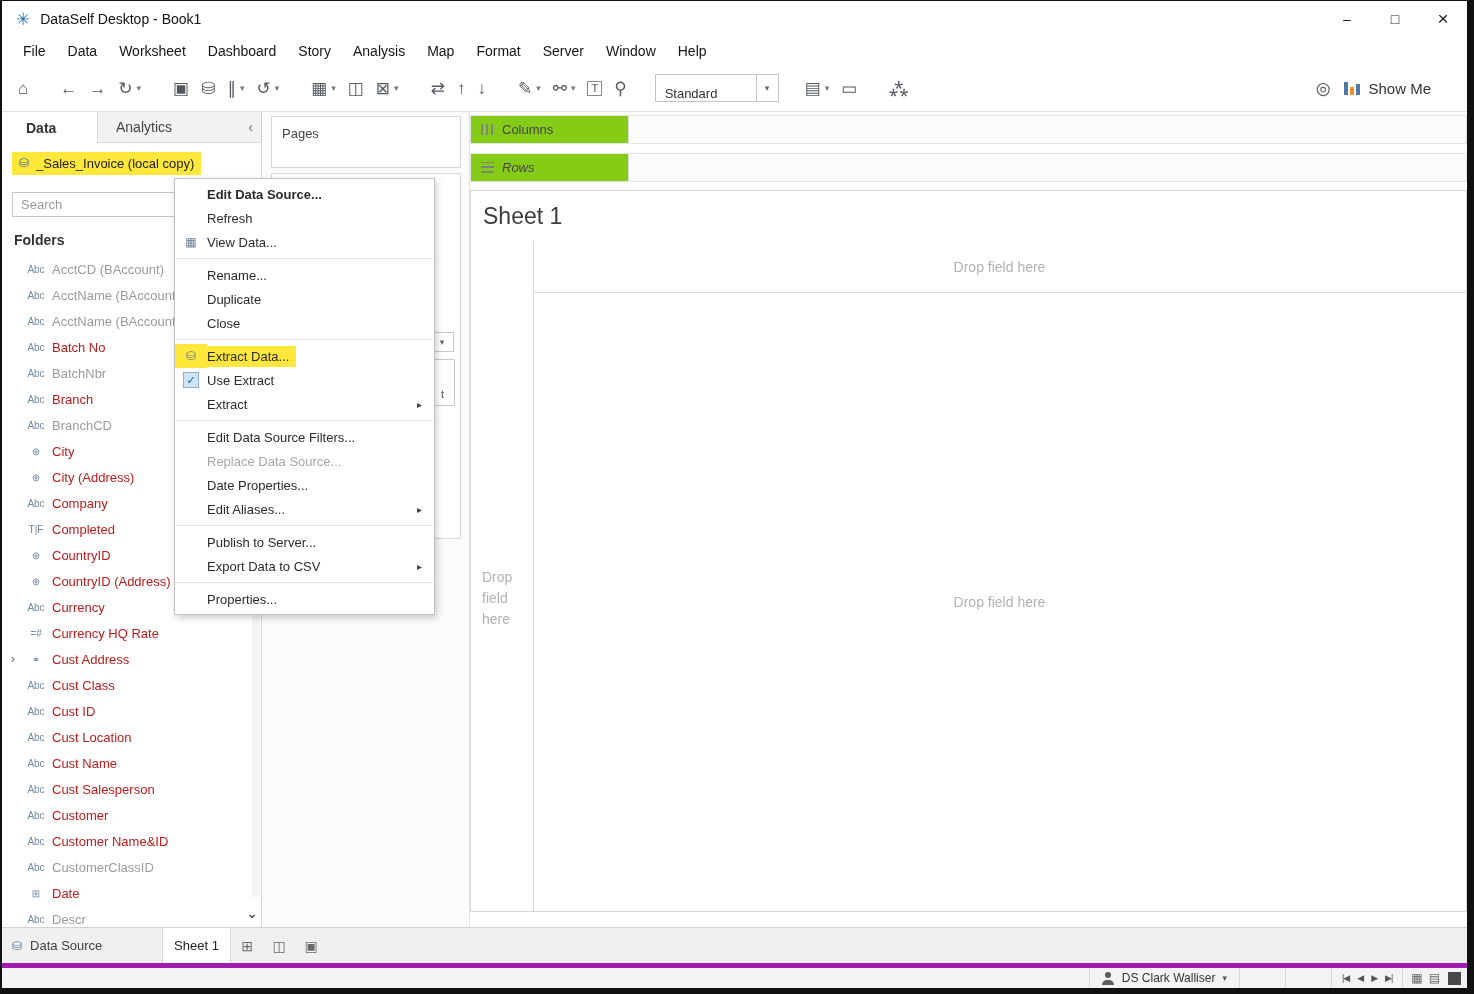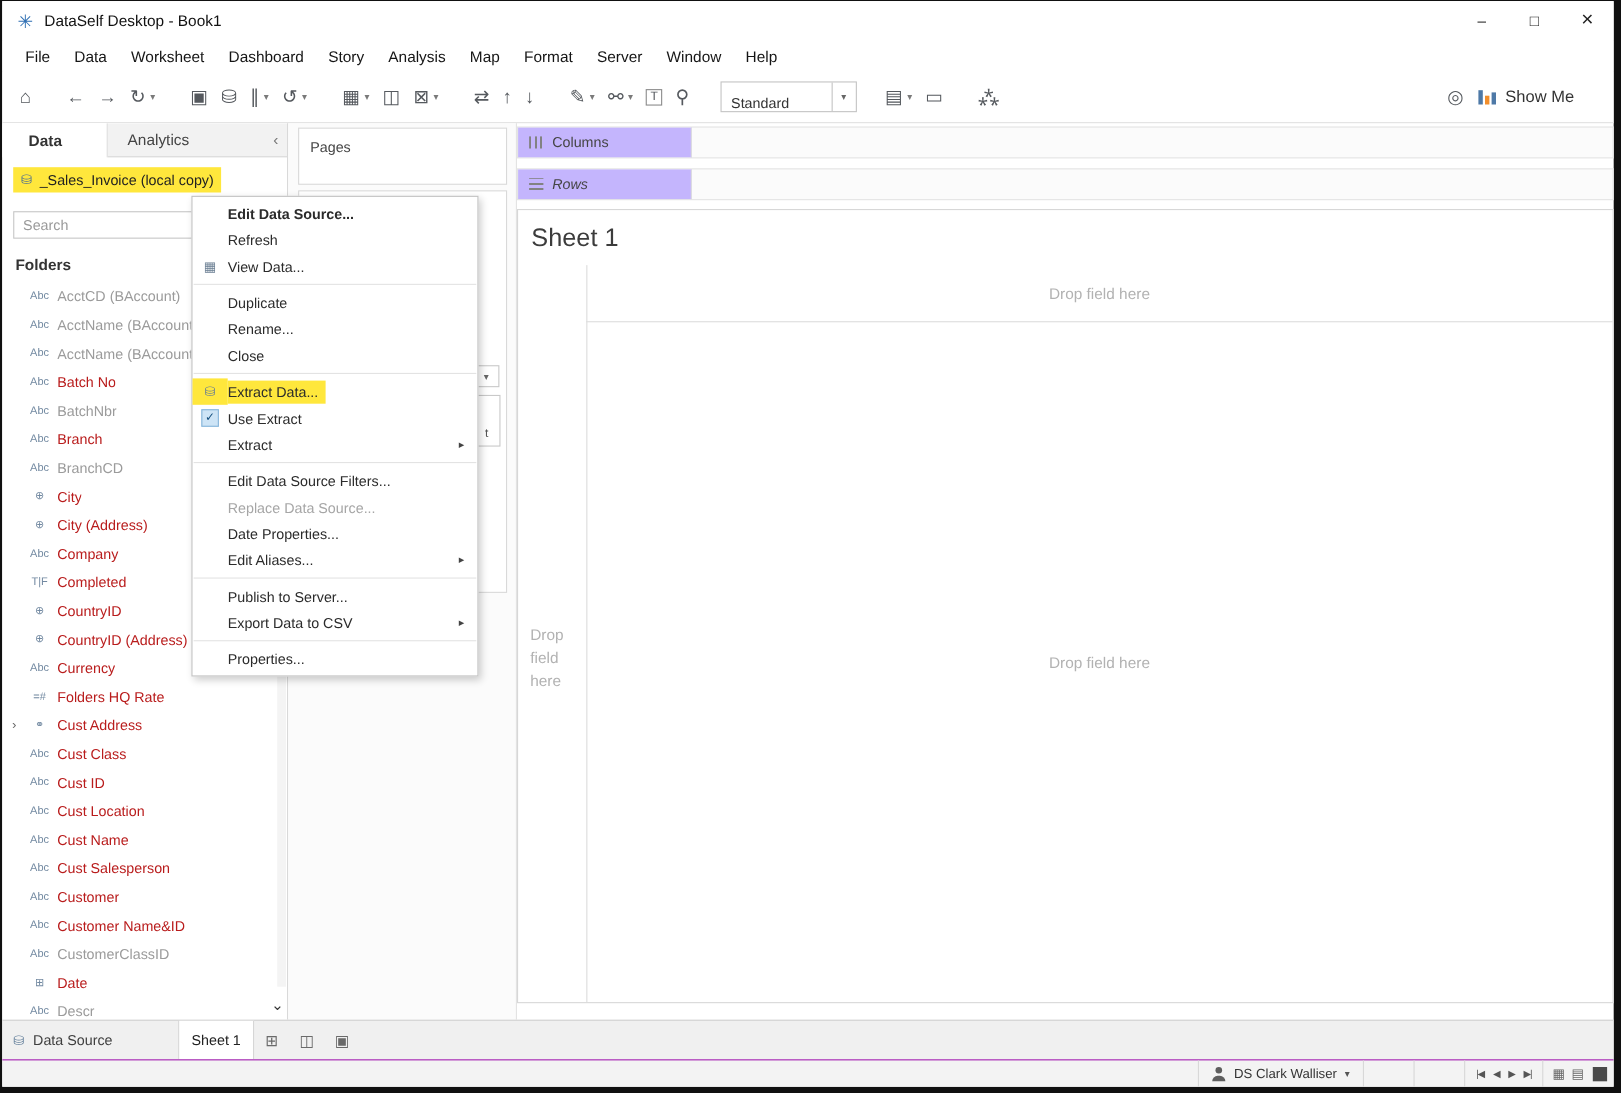--- a/index.html
+++ b/index.html
@@ -81,41 +81,41 @@
   .pages-card { position:absolute; left:9px; top:4px; width:190px; height:52px; background:#fff; border:1px solid #d9d9d9; }
   .pages-title { padding:9px 10px; font-size:13px; color:#454545; }
   .cards-blank { position:absolute; left:9px; top:61px; width:190px; height:366px; background:#fff; border:1px solid #d9d9d9; }
   .frag-combo { position:absolute; left:168px; top:220px; width:24px; height:20px; border:1px solid #c9c9c9; background:#fff; display:flex; align-items:center; justify-content:center; font-size:9px; color:#666; }
   .frag-box { position:absolute; left:168px; top:247px; width:25px; height:47px; border:1px solid #c9c9c9; background:#fff; display:flex; align-items:flex-end; justify-content:center; font-size:11px; color:#555; padding-bottom:5px; }
 
   
   .shelf { position:absolute; right:0; height:29px; display:flex; align-items:center; background:#fbfbfb; border:1px solid #e4e4e4; }
   .columns-shelf { left:468px; top:114px; }
   .rows-shelf { left:468px; top:152px;font-style:italic; }
-  .shelf-label { width:158px; height:100%; background:#c4b5fd; border-right:1px solid #dedede; display:flex; align-items:center; gap:8px; padding-left:10px; font-size:13px; color:#454545; }
+  .shelf-label { width:158px; height:100%; background:#84cc16; border-right:1px solid #dedede; display:flex; align-items:center; gap:8px; padding-left:10px; font-size:13px; color:#454545; }
   .cols-icon { width:13px; height:11px; background:repeating-linear-gradient(90deg,#828282 0 2px,transparent 2px 5px); }
   .rows-icon { width:13px; height:11px; background:repeating-linear-gradient(0deg,#828282 0 2px,transparent 2px 5px); }
 
   .sheet-card { position:absolute; left:468px; right:0; top:189px; bottom:76px; background:#fff; border:1px solid #d7d7d7; }
   .sheet-title { position:absolute; left:12px; top:12px; font-size:23px; color:#3c3c3c; }
   .sheet-vline { position:absolute; left:62px; top:50px; bottom:0; border-left:1px solid #dcdcdc; }
   .sheet-hline { position:absolute; left:62px; right:0; top:101px; border-top:1px solid #dcdcdc; }
   .drop-top  { position:absolute; left:62px; right:0; top:50px; height:51px; display:flex; align-items:center; justify-content:center; color:#b2b2b2; font-size:14px; }
   .drop-main { position:absolute; left:62px; right:0; top:102px; bottom:0; display:flex; align-items:center; justify-content:center; color:#b2b2b2; font-size:14px; }
   .drop-left { position:absolute; left:11px; top:376px; color:#b2b2b2; font-size:14px; line-height:21px; }
 
   
   .bottom-tabs { position:absolute; left:0; right:0; bottom:25px; height:36px; background:#f0f0f0; border-top:1px solid #d2d2d2; display:flex; align-items:stretch; }
   .ds-tab { width:161px; display:flex; align-items:center; gap:8px; padding-left:10px; font-size:13px; color:#3f3f3f; border-right:1px solid #d6d6d6; }
   .ds-tab-icon { font-size:12px; color:#5d7globe0; color:#5f7globe; color:#607d99; }
   .sheet-tab { width:68px; background:#fff; display:flex; align-items:center; justify-content:center; font-size:13px; color:#222; border-right:1px solid #d6d6d6; }
   .newtab-btn { width:32px; display:flex; align-items:center; justify-content:center; font-size:14px; color:#6a6a6a; }
 
   
-  .statusbar { position:absolute; left:0; right:0; bottom:0; height:25px; background:#f3f3f3; border-top:1px solid #a21caf; display:flex; align-items:stretch; }
+  .statusbar { position:absolute; left:0; right:0; bottom:0; height:25px; background:#f3f3f3; border-top:5px solid #a21caf; display:flex; align-items:stretch; }
   .sb-spacer { flex:1; }
   .user-chip { display:flex; align-items:center; gap:7px; padding:0 12px; border-left:1px solid #d8d8d8; border-right:1px solid #d8d8d8; }
   .person-icon { position:relative; width:13px; height:13px; display:inline-block; }
   .person-icon::before { content:""; position:absolute; top:0; left:3.5px; width:6px; height:6px; border-radius:50%; background:#5e5e5e; }
   .person-icon::after { content:""; position:absolute; bottom:0; left:0.5px; width:12px; height:5px; border-radius:6px 6px 0 0; background:#5e5e5e; }
   .user-name { font-size:12px; color:#333; }
   .user-caret { font-size:9px; color:#555; }
   .sb-cell { width:46px; border-right:1px solid #d8d8d8; }
   .sb-nav { display:flex; align-items:center; gap:8px; padding:0 10px; border-right:1px solid #d8d8d8; }
   .sb-nav span { font-size:9px; color:#555; letter-spacing:-1px; }
@@ -406,21 +406,21 @@
 
         <div class="field-row">
           <span class="f-exp"></span>
           <span class="f-icon">Abc</span>
           <span class="f-label">Currency</span>
         </div>
 
         <div class="field-row">
           <span class="f-exp"></span>
           <span class="f-icon">=#</span>
-          <span class="f-label">Folders HQ Rate</span>
+          <span class="f-label">Currency HQ Rate</span>
         </div>
 
         <div class="field-row">
           <span class="f-exp">›</span>
           <span class="f-icon">⚭</span>
           <span class="f-label">Cust Address</span>
         </div>
 
         <div class="field-row">
           <span class="f-exp"></span>
@@ -596,27 +596,27 @@
       </div>
 
       <div class="mi mi-sep">
         
         
         
       </div>
 
       <div class="mi">
         <span class="mi-gutter"></span>
+        <span class="mi-label">Rename...</span>
+        <span class="mi-arrow"></span>
+      </div>
+
+      <div class="mi">
+        <span class="mi-gutter"></span>
         <span class="mi-label">Duplicate</span>
-        <span class="mi-arrow"></span>
-      </div>
-
-      <div class="mi">
-        <span class="mi-gutter"></span>
-        <span class="mi-label">Rename...</span>
         <span class="mi-arrow"></span>
       </div>
 
       <div class="mi">
         <span class="mi-gutter"></span>
         <span class="mi-label">Close</span>
         <span class="mi-arrow"></span>
       </div>
 
       <div class="mi mi-sep">

